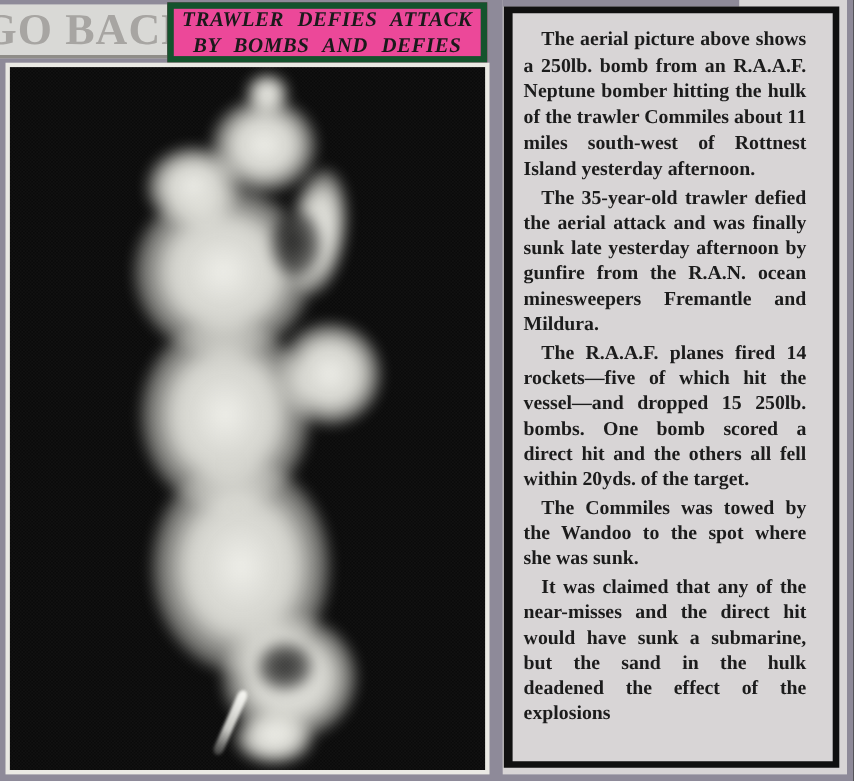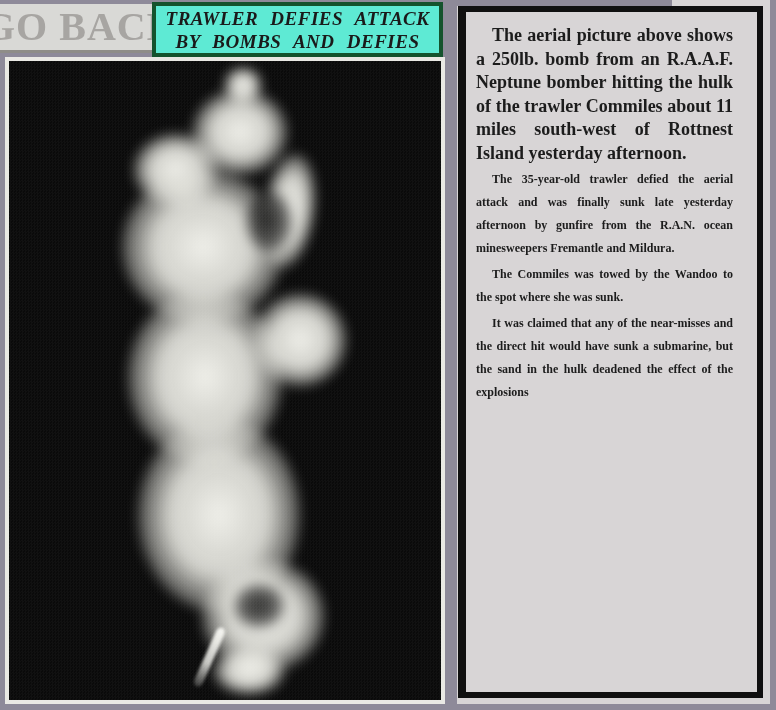--- a/index.html
+++ b/index.html
@@ -11,21 +11,21 @@
     position:absolute; left:-16px; top:4px; width:170px; height:49px;
     background:#d9d9d6; border:none; border-bottom:3px solid #8f8d88; border-right:2px solid #b7b5b0;
     color:#a7a5a2; font-family:"Liberation Serif", serif; font-weight:700;
     font-size:40px; line-height:46px; text-align:center; letter-spacing:1px;
     padding:0; cursor:pointer; white-space:nowrap;
   }
 
   
   .headline-box{
     position:absolute; left:152px; top:2px; width:291px; height:55px;
-    background:#5eead4; border:4px solid #14532d; box-sizing:border-box;
+    background:#ec4899; border:6px solid #14532d; box-sizing:border-box;
     display:flex; flex-direction:column; align-items:center; justify-content:center;
   }
   .headline-line{
     font-family:"Liberation Serif", serif; font-style:italic; font-weight:700;
     font-size:19px; line-height:23px; color:#1a1a1a; letter-spacing:0.5px; word-spacing:7px;
     white-space:nowrap;
   }
 
   
   .photo-frame{
@@ -75,21 +75,21 @@
     position:absolute; left:0; top:0; width:215px; height:6px; background:#8e8a99;
   }
   .article-box{
     position:absolute; left:1px; top:6px; right:7px; bottom:6px;
     border:6px solid #101010; border-left-width:8px; box-sizing:border-box;
     padding:12px 24px 6px 10px;
   }
   .article-box p{
     margin:0 0 3px 0; text-indent:16px; text-align:justify;
     font-family:"Liberation Serif", serif; font-weight:700;
-    color:#1c1c1c; font-size:12px; line-height:23px;
+    color:#1c1c1c; font-size:18px; line-height:23px;
   }
   .article-box p.lead{font-size:18px; line-height:23.5px;}
 </style>
 </head>
 <body>
 
 <div class="stage">
 
   <button class="goback">GO BACK</button>
 
@@ -116,18 +116,19 @@
       </div>
       <div class="boat-streak"></div>
     </div>
   </div>
 
   <div class="article-col">
     <div class="article-top-strip"></div>
     <div class="article-box">
       <p class="lead">The aerial picture above shows a 250lb. bomb from an R.A.A.F. Neptune bomber hitting the hulk of the trawler Commiles about 11 miles south-west of Rottnest Island yesterday afternoon.</p>
       <p>The 35-year-old trawler defied the aerial attack and was finally sunk late yesterday afternoon by gunfire from the R.A.N. ocean minesweepers Fremantle and Mildura.</p>
+      <p>The R.A.A.F. planes fired 14 rockets—five of which hit the vessel—and dropped 15 250lb. bombs. One bomb scored a direct hit and the others all fell within 20yds. of the target.</p>
       <p>The Commiles was towed by the Wandoo to the spot where she was sunk.</p>
       <p>It was claimed that any of the near-misses and the direct hit would have sunk a submarine, but the sand in the hulk deadened the effect of the explosions</p>
     </div>
   </div>
 
 </div>
 
 </body></html>

